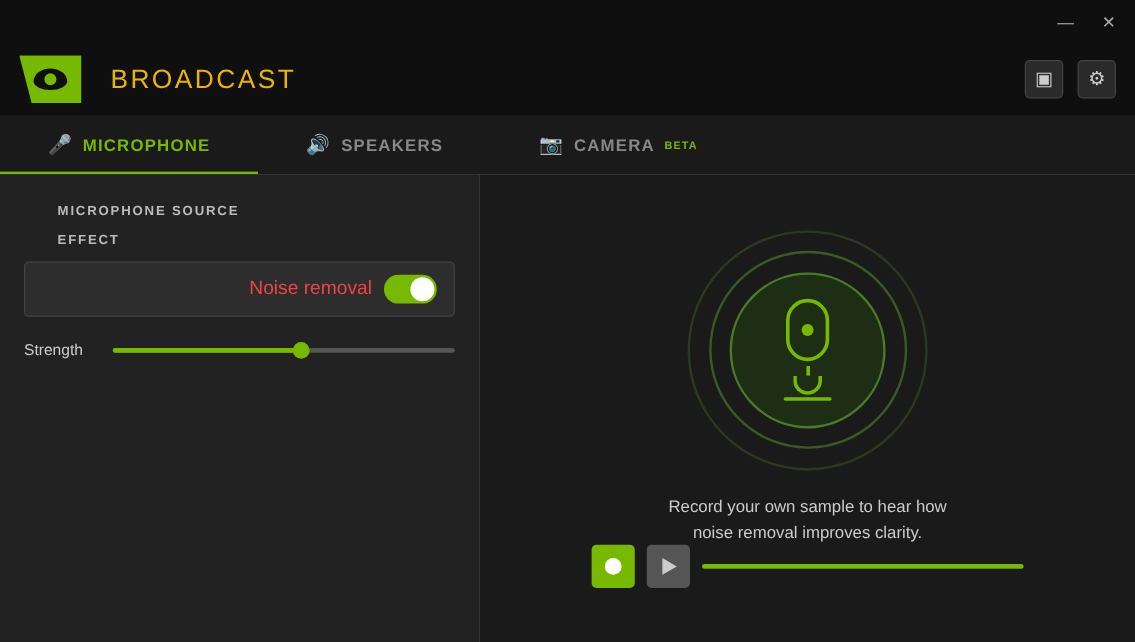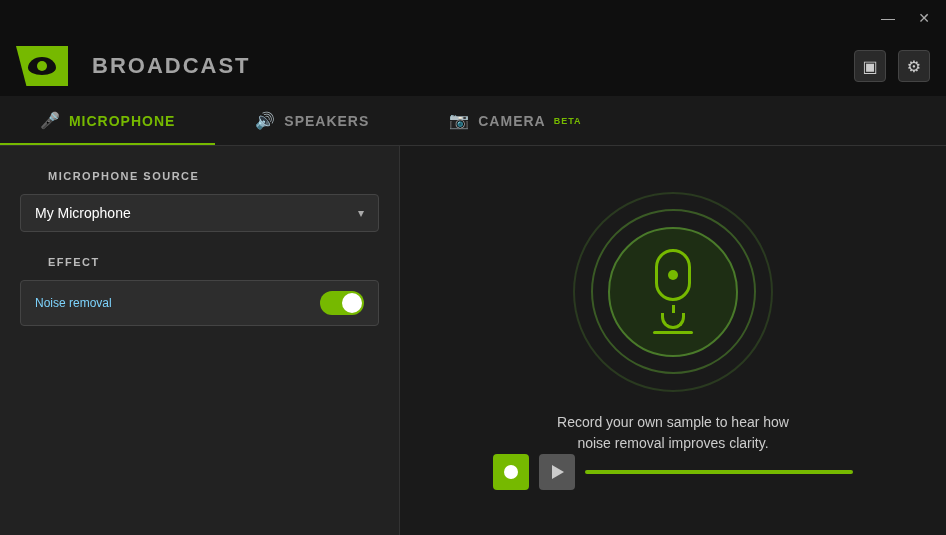--- a/index.html
+++ b/index.html
@@ -69,23 +69,23 @@
     }
     .logo-eye::after {
       content: '';
       width: 10px;
       height: 10px;
       background: #76b900;
       border-radius: 50%;
     }
     .app-title {
       font-size: 22px;
-      font-weight: 700;
+      font-weight: 400;
       letter-spacing: 2px;
-      color: #a3a3a3;
+      color: #eab308;
       margin-left: 8px;
     }
     .header-actions {
       margin-left: auto;
       display: flex;
       gap: 12px;
       align-items: center;
     }
     .header-icon-btn {
       width: 32px;
@@ -189,23 +189,24 @@
       display: flex;
       align-items: center;
       gap: 10px;
       background: #2d2d2d;
       border: 1px solid #444;
       border-radius: 4px;
       padding: 10px 14px;
       margin-bottom: 20px;
     }
     .effect-label {
-      font-size: 12px;
-      color: #7dd3fc;
+      font-size: 16px;
+      color: #ef4444;
       flex: 1;
+      text-align: right;
     }
 
     
     .toggle {
       width: 44px;
       height: 24px;
       background: #76b900;
       border-radius: 12px;
       position: relative;
       cursor: pointer;
@@ -447,34 +448,37 @@
     <sup class="tab-beta">BETA</sup>
   </div>
 </div>
 
 <div class="main">
 
   <div class="left-panel">
 
     <div class="section-label">MICROPHONE SOURCE</div>
 
-    <div class="select-box">
-      <span>My Microphone</span>
-      <span class="chevron">▾</span>
-    </div>
 
     <div class="section-label">EFFECT</div>
 
     <div class="effect-row">
       <span class="effect-label">Noise removal</span>
       <div class="toggle">
         <div class="toggle-knob"></div>
       </div>
     </div>
 
+    <div class="slider-row">
+      <span class="slider-label">Strength</span>
+      <div class="slider-track">
+        <div class="slider-fill"></div>
+        <div class="slider-thumb"></div>
+      </div>
+    </div>
 
   </div>
 
   <div class="right-panel">
 
     <div class="mic-visual">
       <div class="ring ring-1"></div>
       <div class="ring ring-2"></div>
       <div class="ring ring-3"></div>
       <div class="mic-icon">

